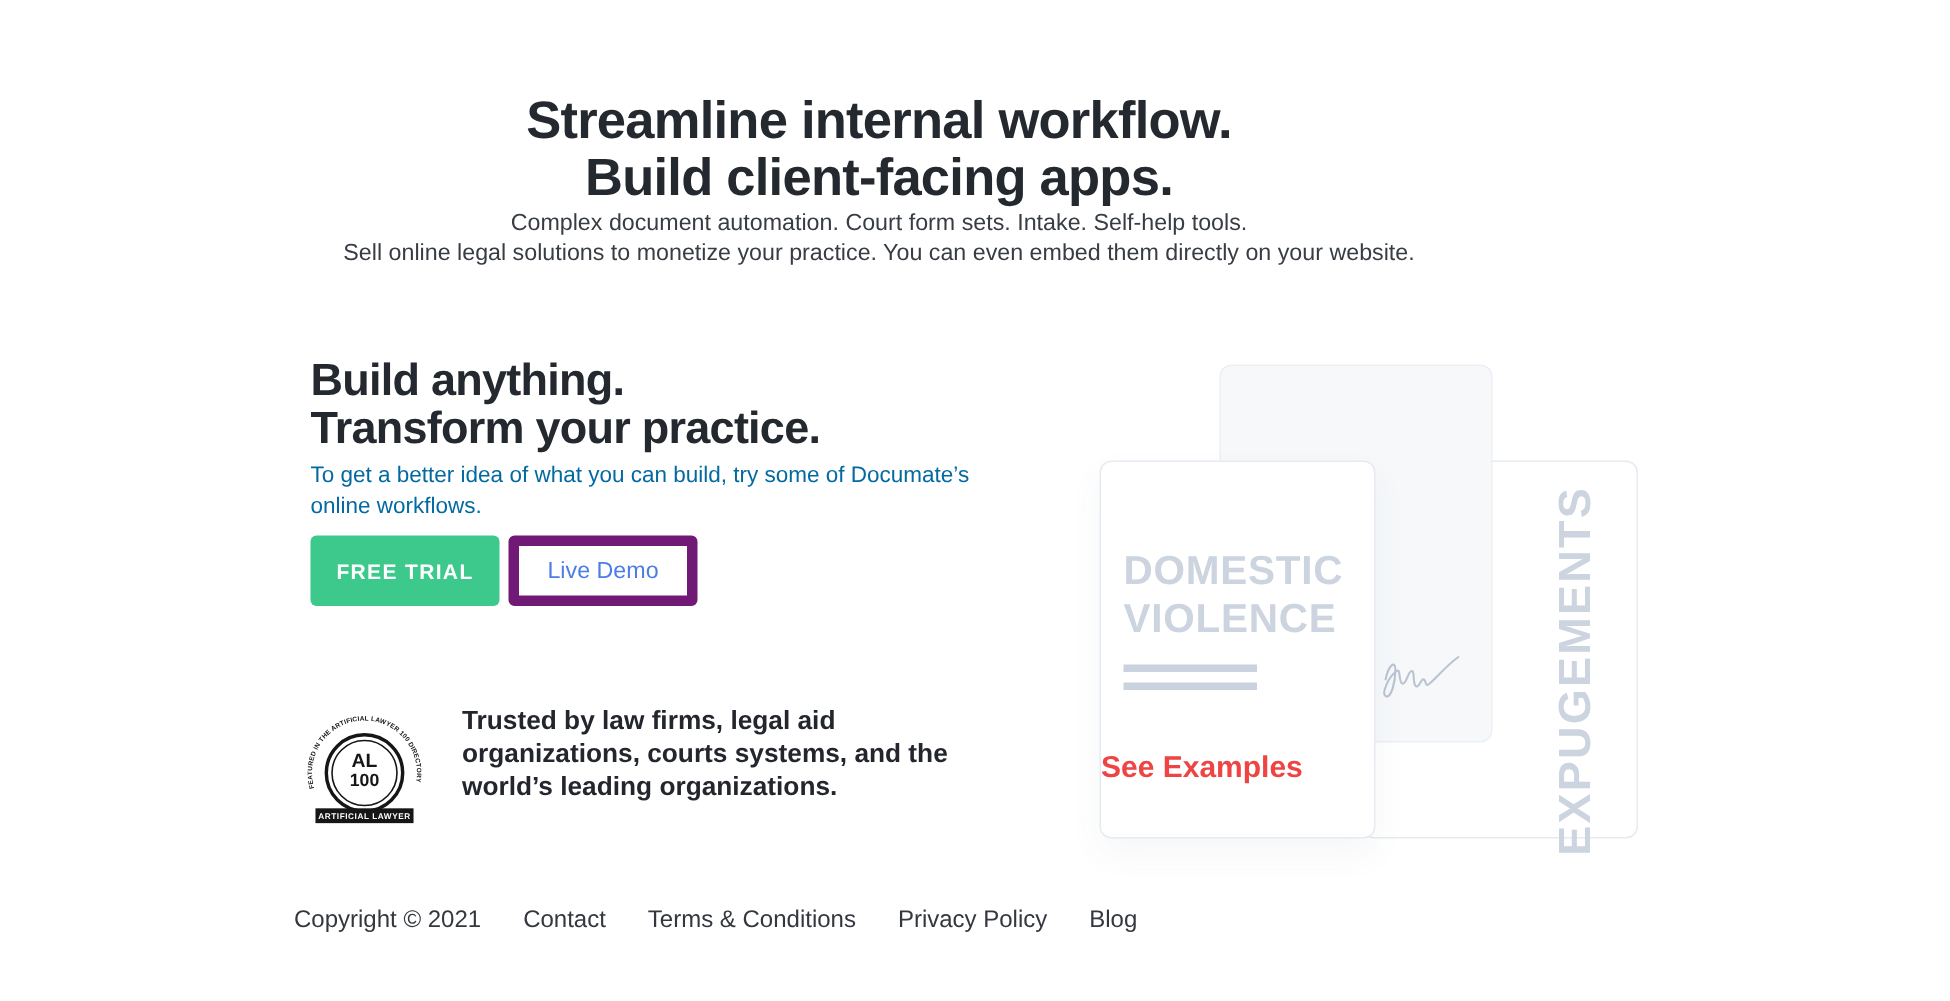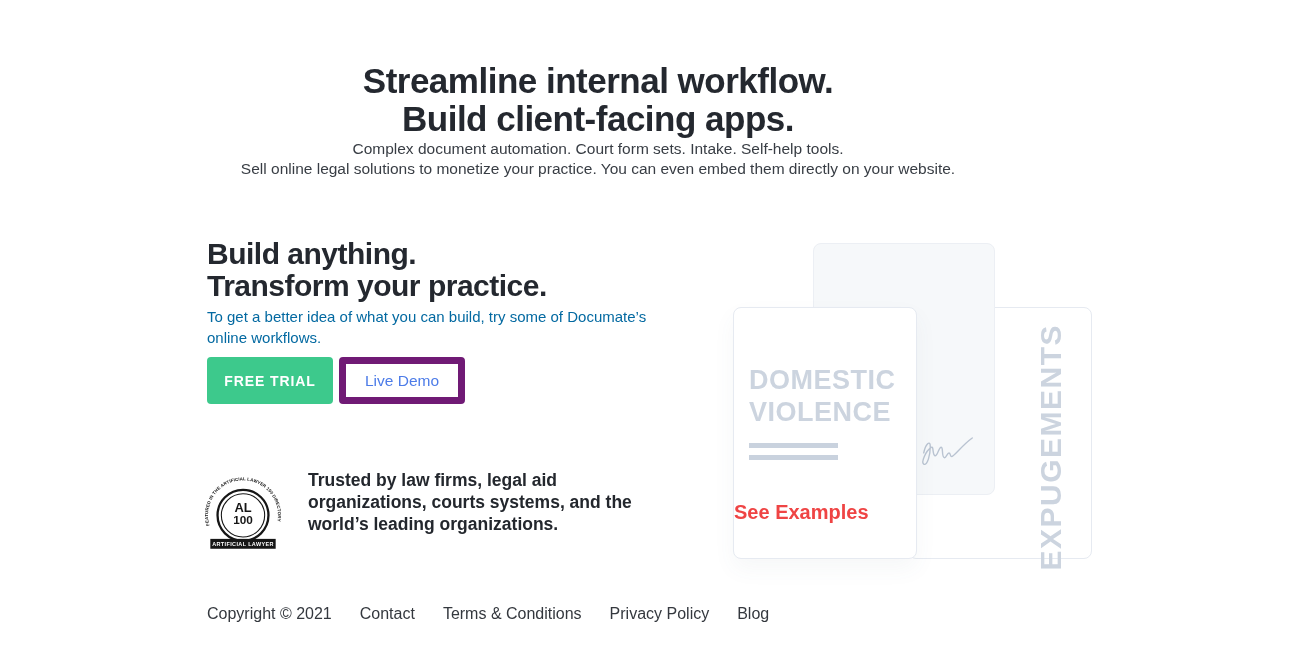--- a/index.html
+++ b/index.html
@@ -4,21 +4,21 @@
 <style>
   * { margin:0; padding:0; box-sizing:border-box; }
   html,body { background:#ffffff; }
   body {
     width:1300px; height:667px; position:relative; overflow:hidden;
     font-family:"Liberation Sans","DejaVu Sans",sans-serif;
     color:#24282f;
   }
 
   
-  .hero { position:absolute; left:12px; top:62px; width:1172px; text-align:center; }
+  .hero { position:absolute; left:0; top:62px; width:1172px; text-align:center; }
   .hero-title { font-size:35px; line-height:38px; font-weight:700; letter-spacing:-0.5px; color:#24282f; }
   .hero-title span { display:block; }
   .hero-sub { margin-top:1px; font-size:15.5px; line-height:19.5px; color:#383d44; }
   .hero-sub span { display:block; }
 
   
   .build-heading { position:absolute; left:207px; top:238px; font-size:30px; line-height:32px; font-weight:700; letter-spacing:-0.5px; }
   .build-heading span { display:block; }
   .build-body { position:absolute; left:207px; top:306px; font-size:15px; line-height:21px; color:#0369a1; }
   .build-body span { display:block; }
@@ -44,21 +44,21 @@
   .dv-bar.b1 { top:135px; }
   .dv-bar.b2 { top:147px; }
   .dv-link { position:absolute; left:0; top:193px; width:100%; text-align:left; font-size:20px; font-weight:700; color:#ef4444; cursor:pointer; }
 
   .sig-wrap { position:absolute; left:106px; top:183px; width:56px; height:50px; }
 
   .vtext-wrap { position:absolute; right:25px; top:22px; bottom:-6px; display:flex; align-items:center; }
   .vtext { writing-mode:vertical-rl; transform:rotate(180deg); font-size:30px; font-weight:700; letter-spacing:1.5px; color:#ccd4df; line-height:1; }
 
   
-  .footer { position:absolute; left:207px; top:605px; display:flex; gap:28px; font-size:16px; color:#34383e; }
+  .footer { position:absolute; left:196px; top:605px; display:flex; gap:28px; font-size:16px; color:#34383e; }
   .footer .f-link { cursor:pointer; }
 </style>
 </head>
 <body>
 
 <div>
 
   <section class="hero">
     <h1 class="hero-title">
       <span>Streamline internal workflow.</span>

